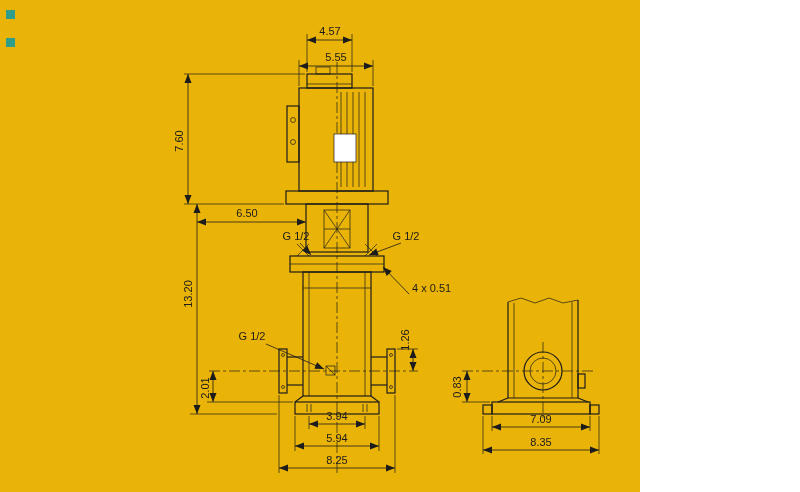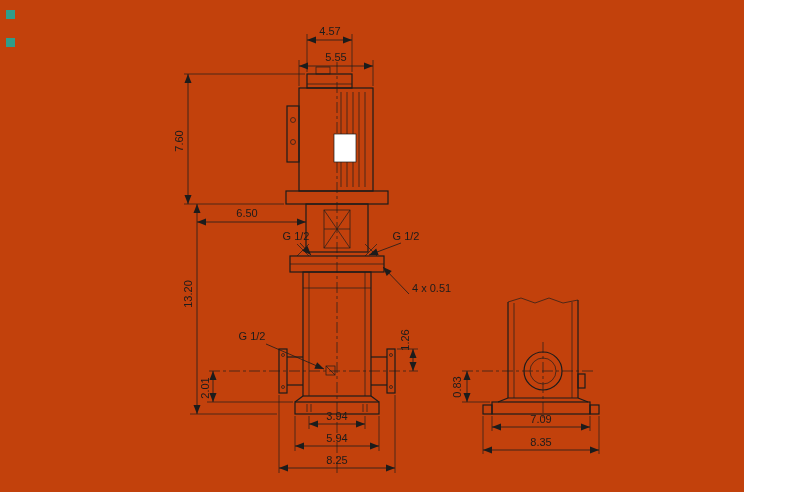--- a/index.html
+++ b/index.html
@@ -1,16 +1,16 @@
 <!DOCTYPE html>
 <html><head>
 <meta charset="utf-8">
 <style>
   html,body{margin:0;padding:0;background:#fff;}
-  .stage{position:relative;width:744px;height:492px;background:#c2410c;overflow:hidden;
+  .stage{position:relative;width:640px;height:492px;background:#eab308;overflow:hidden;
          font-family:"Liberation Sans",sans-serif;}
   svg{position:absolute;left:0;top:0;}
   .outline{stroke:#1c1c1c;stroke-width:1.2;fill:none;}
   .thin{stroke:#1c1c1c;stroke-width:0.7;fill:none;}
   .dim{stroke:#1c1c1c;stroke-width:0.8;fill:none;}
   .center{stroke:#1c1c1c;stroke-width:0.7;fill:none;stroke-dasharray:11 3 3 3;}
   .t{font:11px "Liberation Sans",sans-serif;fill:#1c1c1c;}
   .mask{fill:#ffffff;}
 </style>
 </head>

